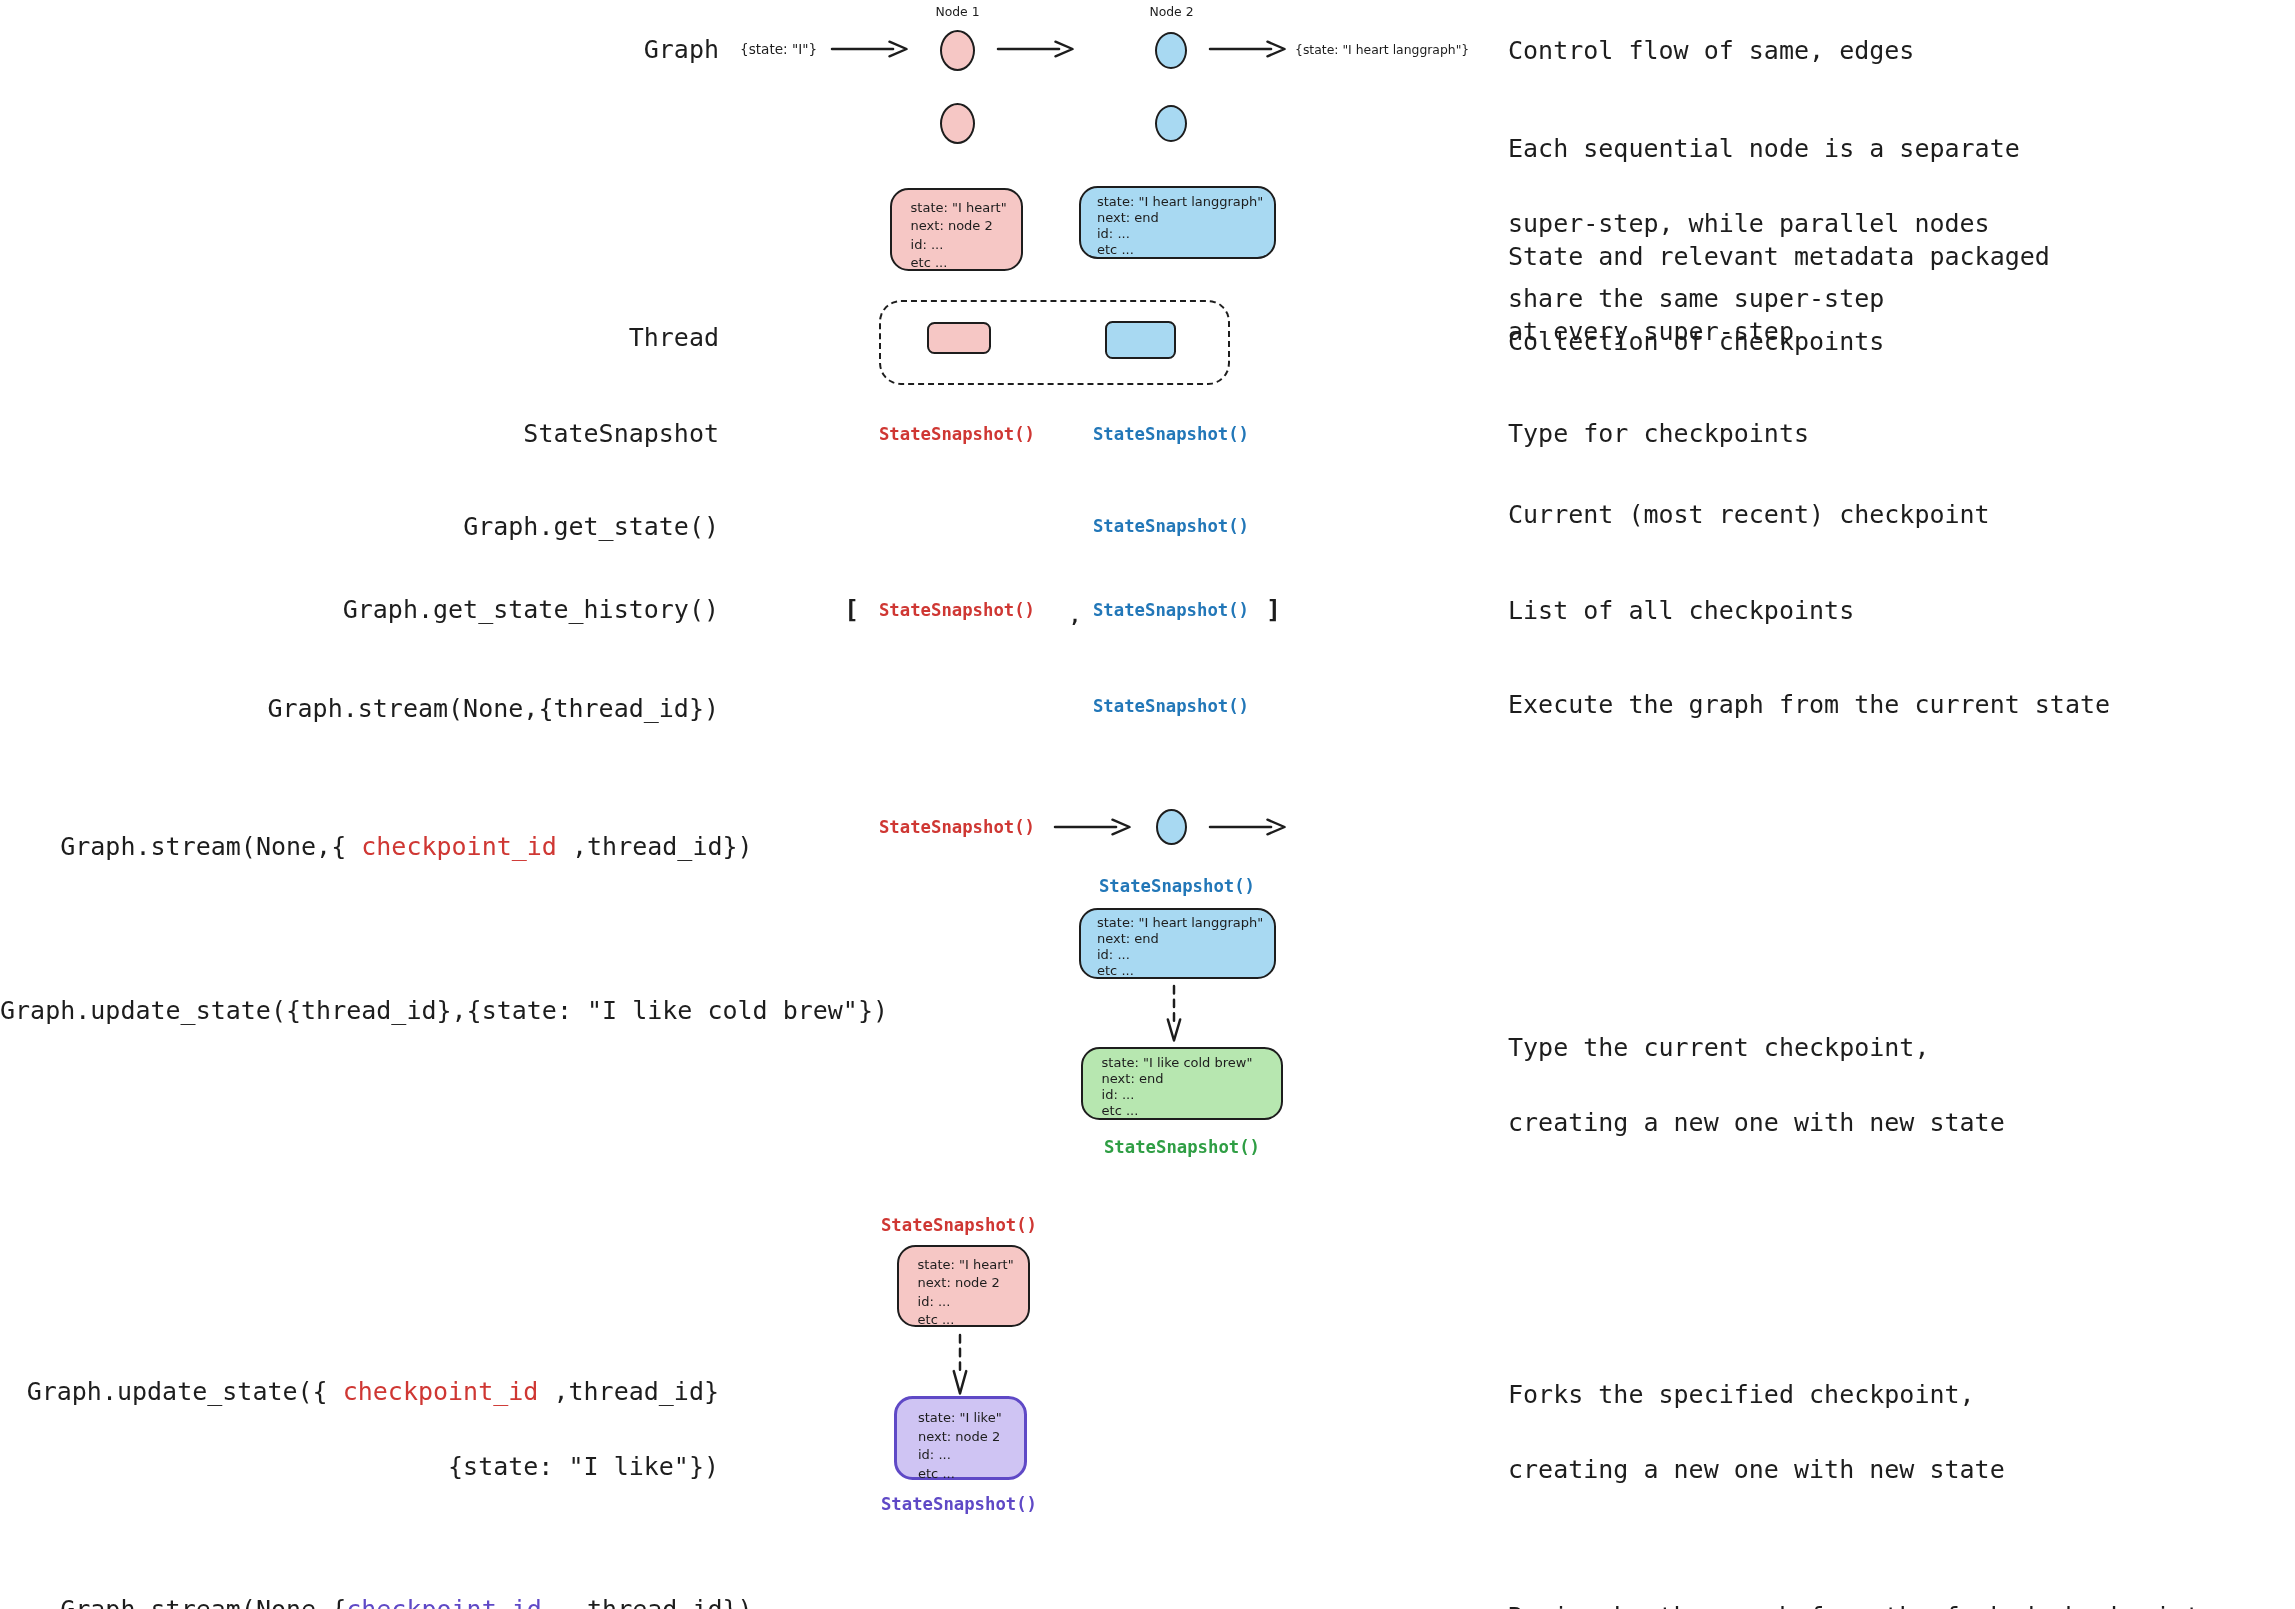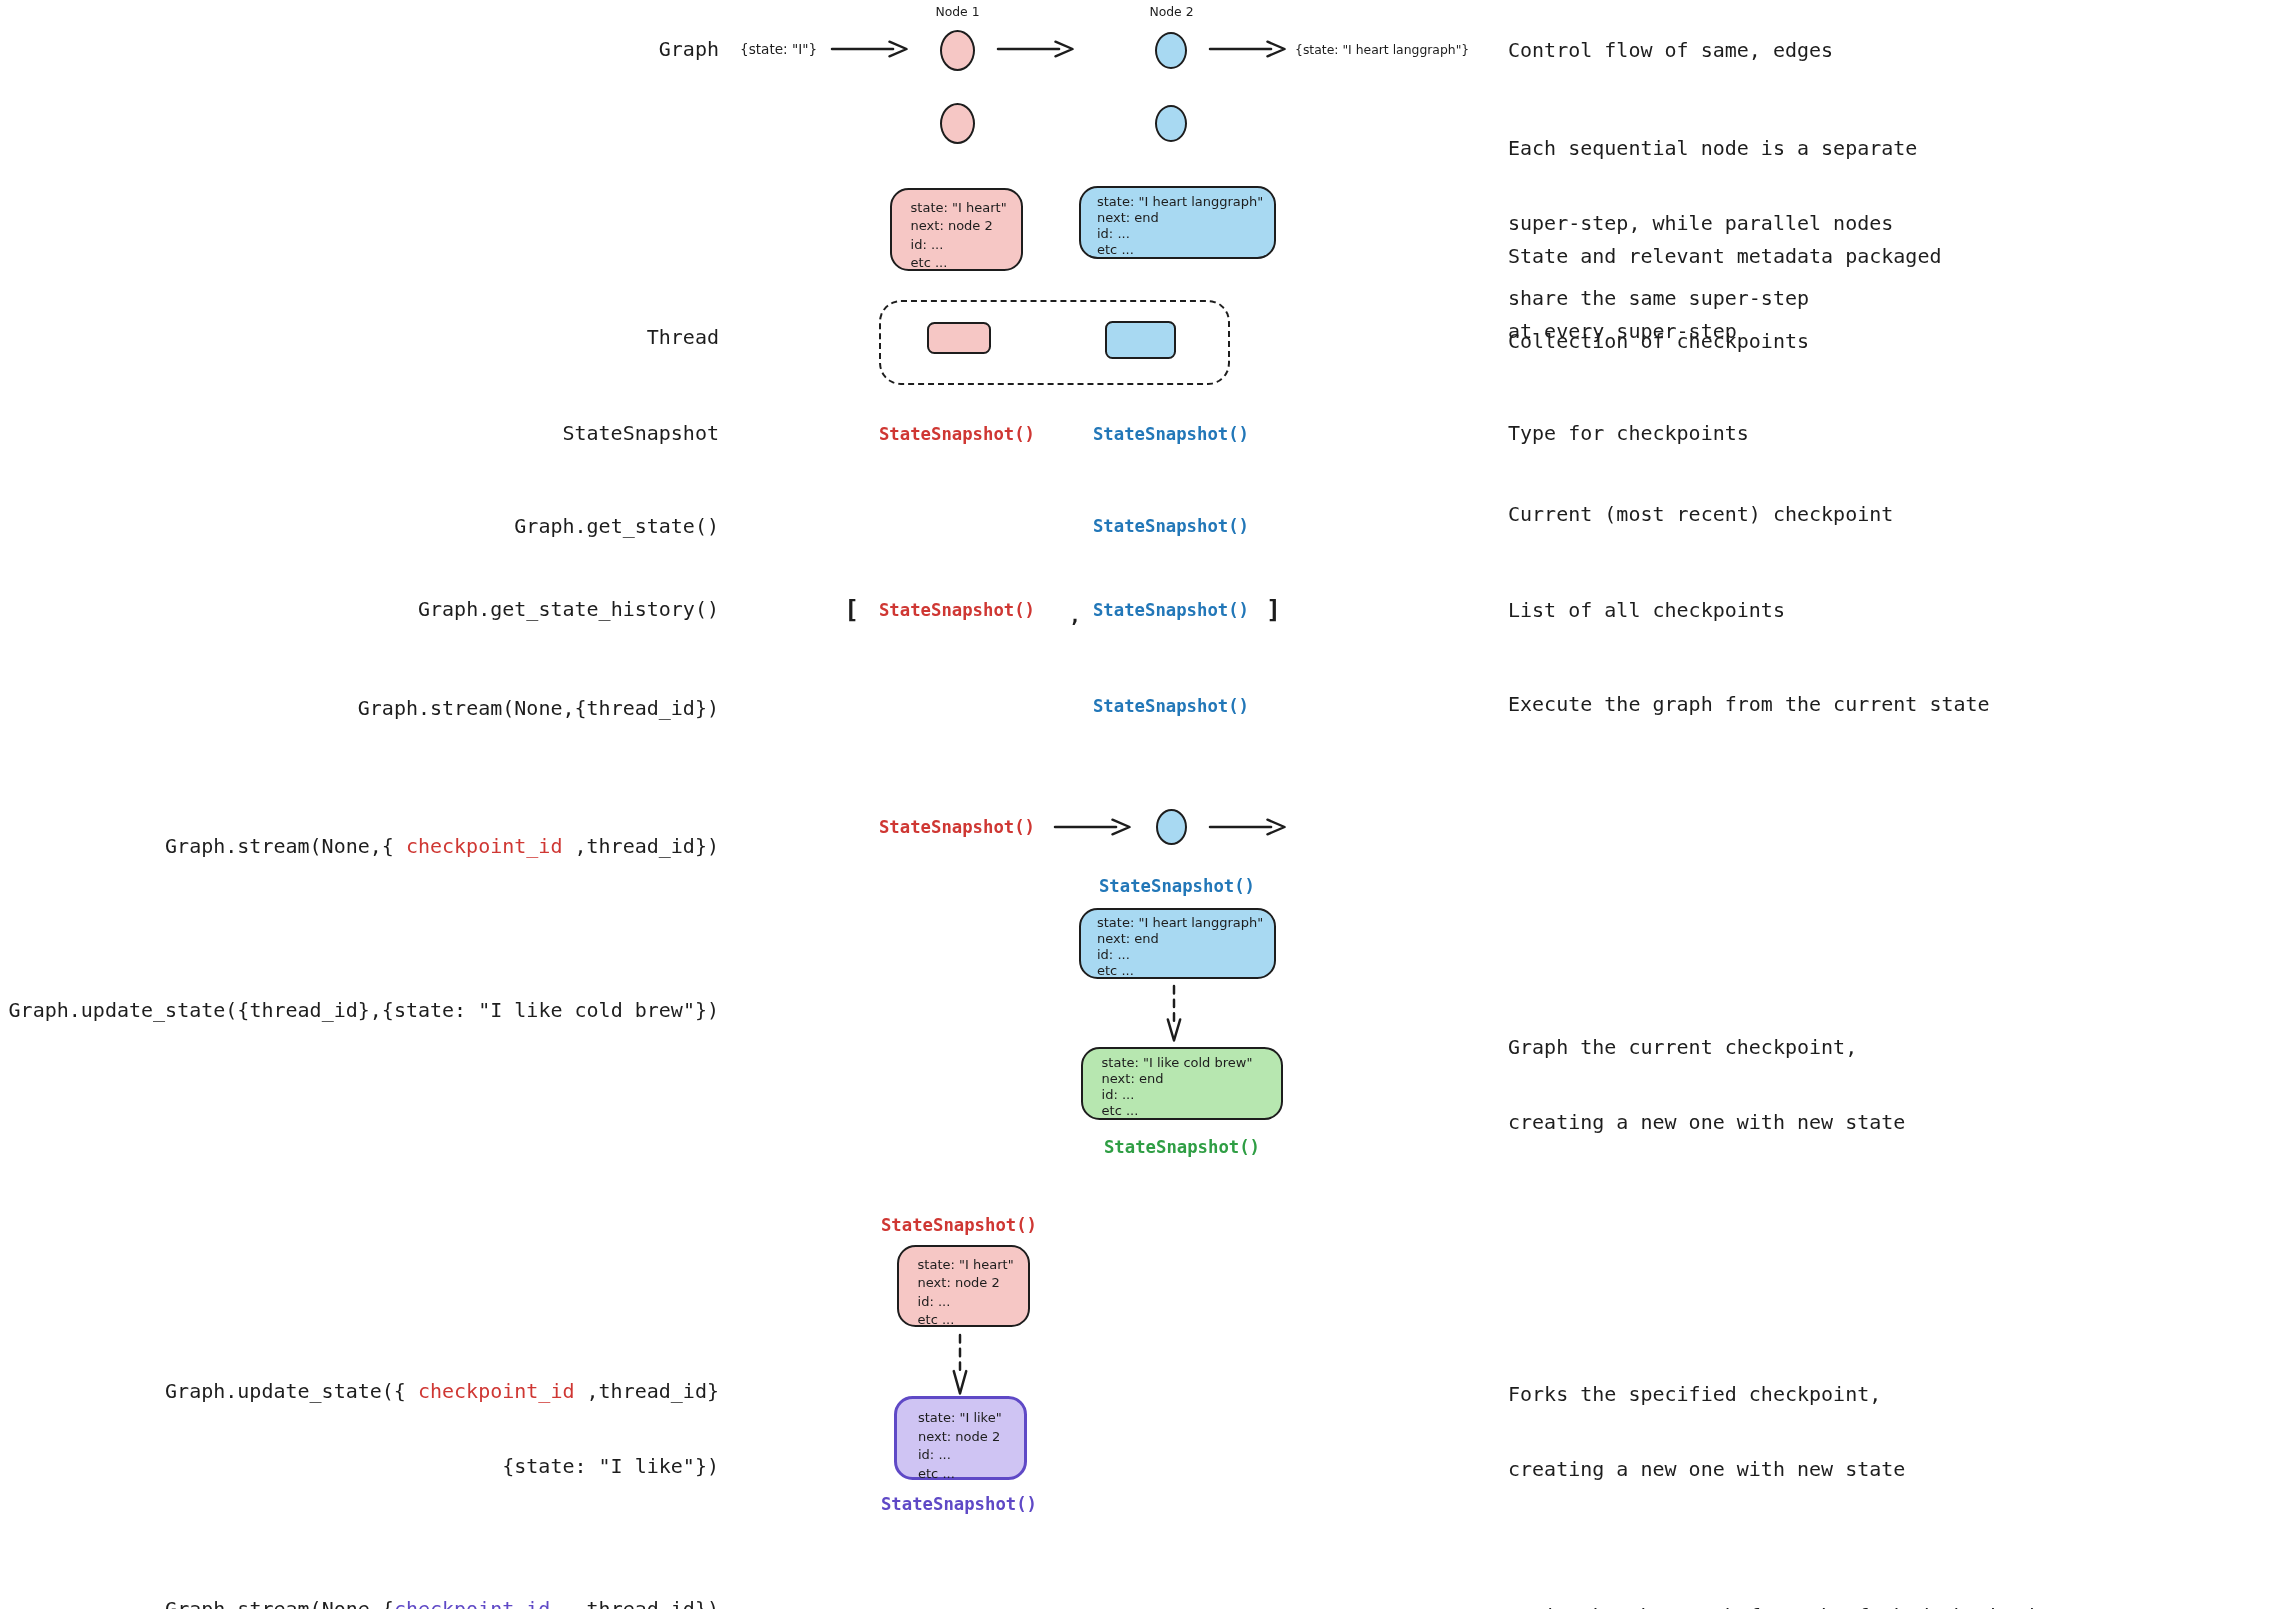--- a/index.html
+++ b/index.html
@@ -3,21 +3,21 @@
 <meta charset="utf-8">
 <style>
   :root{
     --ink:#1d1d1d;
     --red:#cf3733; --blue:#2277b8; --green:#2f9e44; --purple:#5f49c6;
     --pink_fill:#f6c7c5; --blue_fill:#a8d9f2; --green_fill:#b7e7b0; --purple_fill:#cfc4f3;
   }
   *{margin:0;padding:0;box-sizing:border-box;}
   html,body{background:#ffffff;}
   #canvas{position:relative;width:2295px;height:1610px;background:#ffffff;color:var(--ink);overflow:hidden;}
-  .code{font-family:"DejaVu Sans Mono", monospace;font-size:20px;line-height:25px;white-space:pre;color:var(--ink);}
+  .code{font-family:"DejaVu Sans Mono", monospace;font-size:25px;line-height:25px;white-space:pre;color:var(--ink);}
   .label-right{position:absolute;left:0;width:719px;text-align:right;}
   .desc{position:absolute;left:1508px;text-align:left;}
   .token{position:absolute;font-family:"DejaVu Sans Mono", monospace;font-weight:bold;font-size:17.3px;line-height:22px;white-space:pre;text-align:center;width:180px;}
   .bracket{position:absolute;font-family:"DejaVu Sans Mono", monospace;font-size:25px;line-height:27px;font-weight:bold;color:var(--ink);}
   .c-red{color:var(--red);} .c-blue{color:var(--blue);} .c-green{color:var(--green);} .c-purple{color:var(--purple);}
   .hand{position:absolute;font-family:"DejaVu Sans", sans-serif;font-size:13.6px;line-height:16px;white-space:pre;color:var(--ink);}
   .hand-small{font-size:12.4px;}
   .node-label{position:absolute;width:87px;text-align:center;font-family:"DejaVu Sans", sans-serif;font-size:12.4px;color:var(--ink);}
   .circle{position:absolute;border:2.2px solid var(--ink);border-radius:50%;}
   .circle.pink{background:var(--pink_fill);}
@@ -72,21 +72,21 @@
   <div class="code desc" style="top:194px">
     <div>State and relevant metadata packaged</div>
     <div>at every super-step</div>
   </div>
   <div class="code desc" style="top:329px"><div>Collection of checkpoints</div></div>
   <div class="code desc" style="top:421px"><div>Type for checkpoints</div></div>
   <div class="code desc" style="top:502px"><div>Current (most recent) checkpoint</div></div>
   <div class="code desc" style="top:598px"><div>List of all checkpoints</div></div>
   <div class="code desc" style="top:692px"><div>Execute the graph from the current state</div></div>
   <div class="code desc" style="top:985px">
-    <div>Graph the current checkpoint,</div>
+    <div>Type the current checkpoint,</div>
     <div>creating a new one with new state</div>
   </div>
   <div class="code desc" style="top:1332px">
     <div>Forks the specified checkpoint,</div>
     <div>creating a new one with new state</div>
   </div>
   <div class="code desc" style="top:1554px">
     <div>Re-invoke the graph from the forked checkpoint</div>
     
   </div>

